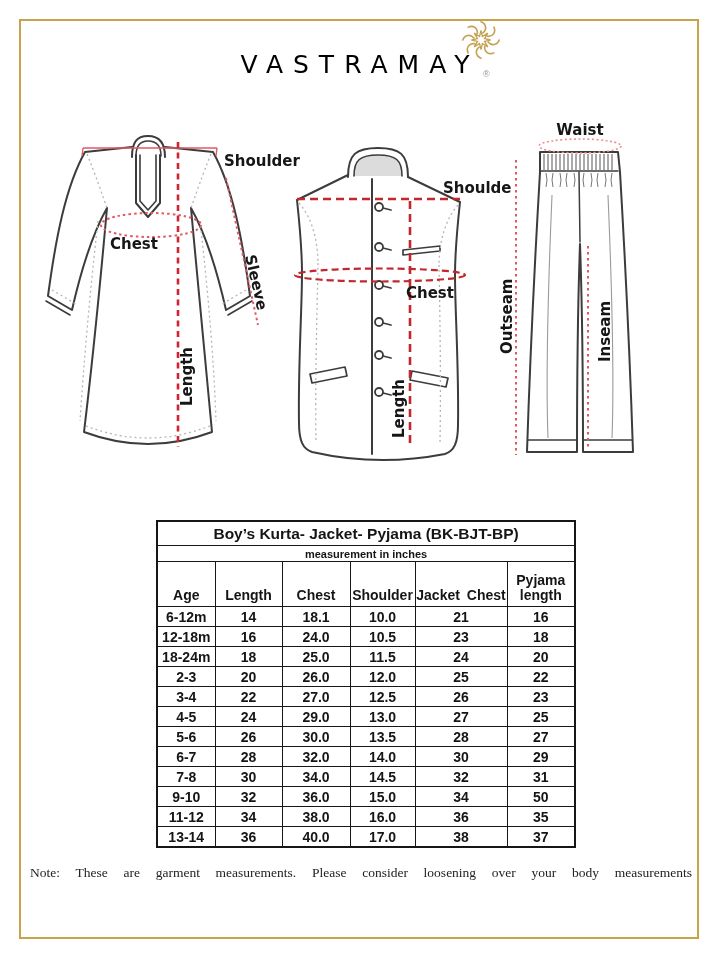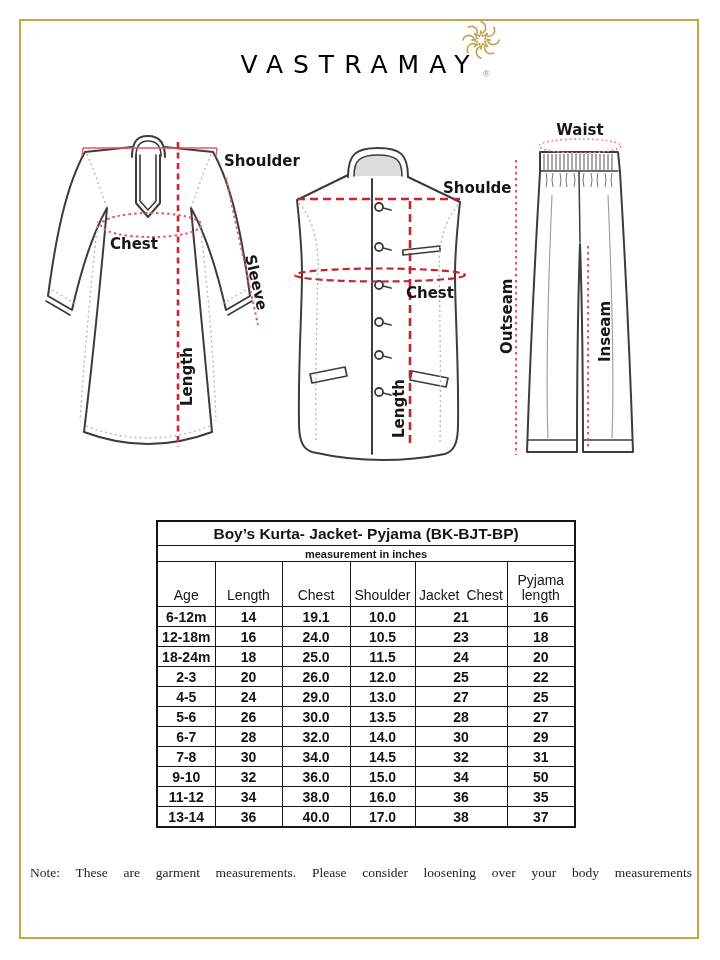--- a/index.html
+++ b/index.html
@@ -19,21 +19,21 @@
   .d-jacket{left:280px;top:143px;}
   .d-pants{left:486px;top:110px;}
   svg text.meas-label{font-family:"DejaVu Sans",sans-serif;font-size:15px;font-weight:600;fill:#161616;}
 
   
   .table-wrap{position:absolute;left:156px;top:500px;width:352px;margin-top:20px;}
   table.size{border-collapse:collapse;width:418px;table-layout:fixed;color:#151515;border:2px solid #161616;}
   table.size td,table.size th{border:1.5px solid #161616;text-align:center;padding:0;overflow:hidden;}
   .t-title{font-size:15.5px;font-weight:bold;height:23px;}
   .t-sub{font-size:11px;font-weight:bold;height:15px;}
-  table.size th{font-size:14px;font-weight:normal;height:42px;vertical-align:bottom;padding-bottom:2px;line-height:1.12;}
+  table.size th{font-size:14px;font-weight:bold;height:42px;vertical-align:bottom;padding-bottom:2px;line-height:1.12;}
   th.th-jacket{word-spacing:3px;}
   table.size tbody td{font-size:14px;font-weight:bold;height:19px;}
 
   
   .note{position:absolute;left:30px;top:860px;width:662px;color:#222;font-size:13.5px;line-height:25px;}
   .note .l1{text-align:justify;text-align-last:justify;font-family:Liberation Serif, serif;}
   .note .l2{text-align:right;}
 </style>
 </head>
 <body>
@@ -182,21 +182,21 @@
         <th>Chest</th>
         <th>Shoulder</th>
         <th class="th-jacket">Jacket Chest</th>
         <th>Pyjama length</th>
       </tr>
     </thead>
     <tbody>
         <tr>
           <td>6-12m</td>
           <td>14</td>
-          <td>19.1</td>
+          <td>18.1</td>
           <td>10.0</td>
           <td>21</td>
           <td>16</td>
         </tr>
         <tr>
           <td>12-18m</td>
           <td>16</td>
           <td>24.0</td>
           <td>10.5</td>
           <td>23</td>
@@ -212,20 +212,28 @@
         </tr>
         <tr>
           <td>2-3</td>
           <td>20</td>
           <td>26.0</td>
           <td>12.0</td>
           <td>25</td>
           <td>22</td>
         </tr>
         <tr>
+          <td>3-4</td>
+          <td>22</td>
+          <td>27.0</td>
+          <td>12.5</td>
+          <td>26</td>
+          <td>23</td>
+        </tr>
+        <tr>
           <td>4-5</td>
           <td>24</td>
           <td>29.0</td>
           <td>13.0</td>
           <td>27</td>
           <td>25</td>
         </tr>
         <tr>
           <td>5-6</td>
           <td>26</td>

